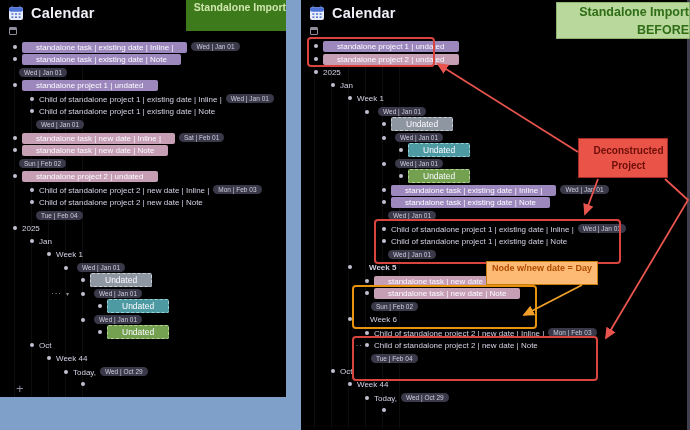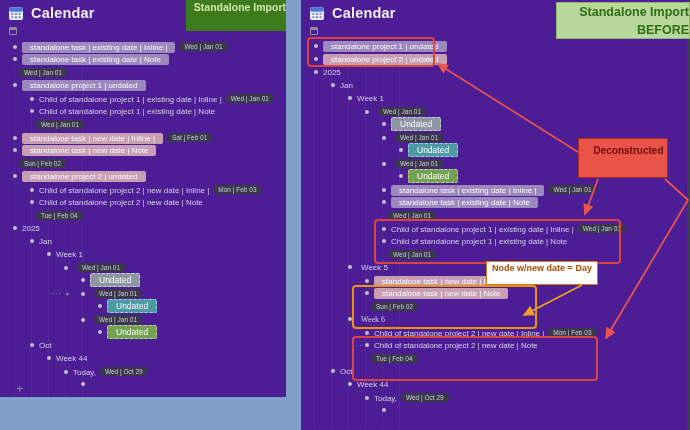--- a/index.html
+++ b/index.html
@@ -1,57 +1,57 @@
 <!DOCTYPE html>
 <html><head>
 <meta charset="utf-8">
 <style>
   html,body{margin:0;padding:0;}
   body{width:690px;height:430px;position:relative;overflow:hidden;
        background:#7fa0c8;font-family:"Liberation Sans",sans-serif;}
-  .panel{position:absolute;background:#4c1d95;overflow:hidden;}
+  .panel{position:absolute;background:#000000;overflow:hidden;}
   #panel-left{left:0;top:0;width:286px;height:397px;}
   #panel-right{left:301px;top:0;width:389px;height:430px;}
   .hdr{position:absolute;top:5px;left:8px;display:flex;align-items:center;gap:7px;}
   .hdr-title{font-size:14.5px;font-weight:bold;color:#f1eff7;letter-spacing:.2px;}
   .badge{position:absolute;text-align:right;font-weight:bold;z-index:5;}
   .badge-before{left:186px;top:0;width:100px;height:31px;background:#3d7a1b;
     color:#cfe6ad;font-size:10.5px;line-height:15px;}
   .badge-after{right:0;top:2px;width:134px;height:37px;background:#b9d89c;
     color:#2f6d17;font-size:12.5px;line-height:18px;border:1px solid #8fb26e;box-sizing:border-box;}
   .mini-cal{position:absolute;left:9px;top:27px;width:8px;height:8px;
     border:1px solid #8f8c9c;border-radius:1px;box-sizing:border-box;}
   .mini-cal:before{content:"";display:block;height:2px;background:#8f8c9c;}
   .list{position:absolute;left:0;top:40px;right:0;}
   .row{height:13px;line-height:13px;white-space:nowrap;font-size:8px;
     color:#d6d2e6;position:relative;}
   .bullet{display:inline-block;width:4px;height:4px;border-radius:50%;
     background:#c3c1d1;margin-right:5px;vertical-align:1.5px;}
-  .hl{padding:1px 8px;border-radius:2px;color:#fbfaff;}
+  .hl{padding:1px 14px;border-radius:2px;color:#fbfaff;}
   .hl-purple{background:#9c88bd;}
   .hl-pink{background:#c69fb4;}
   .hl-gray{background:#8e96a1;border:1px dashed #c9ced6;font-size:8.5px;}
   .hl-teal{background:#4e9aa2;border:1px dashed #9fd2d6;font-size:8.5px;}
   .hl-green{background:#73a150;border:1px dashed #b7d69c;font-size:8.5px;}
   .pill{background:#3a394a;color:#cfccdc;border-radius:7px;font-size:6.5px;
     padding:1px 5px;margin-left:4px;vertical-align:1px;}
   .row.under .pill{margin-left:6px;}
   .ctrl{position:absolute;top:0;color:#95929f;}
   .ctrl-dots{font-size:8px;letter-spacing:1px;}
   .ctrl-arrow{font-size:6px;top:1px;}
   .guide{position:absolute;width:1px;background:rgba(255,255,255,0.05);}
   .plus-btn{position:absolute;left:16px;top:382px;font-size:13px;color:#8b889a;line-height:13px;}
   .scroll-strip{position:absolute;right:0;top:0;width:3px;height:100%;background:#403f50;}
   .ann-box{position:absolute;border-radius:4px;box-sizing:border-box;z-index:6;}
   .ann-box-red{border:2px solid #d9453e;}
   .ann-box-orange{border:2px solid #e8920f;}
   .ann-label{position:absolute;text-align:center;font-weight:bold;z-index:7;box-sizing:border-box;}
   .ann-label-red{background:#ea5348;border:1px solid #a52c22;color:#6d0e08;
     font-size:10px;line-height:15px;padding-top:4px;}
-  .ann-label-orange{background:#ffffff;border:1px solid #c87d10;color:#b04a00;
+  .ann-label-orange{background:#fdba74;border:1px solid #c87d10;color:#b04a00;
     font-size:9px;line-height:11px;padding-top:1px;}
   #arrows{position:absolute;left:0;top:0;z-index:8;pointer-events:none;}
 </style>
 </head>
 <body>
 
 <div class="panel" id="panel-left">
   <div class="hdr">
     <svg width="16" height="16" viewBox="0 0 16 16">
       <rect x="3.2" y="0.6" width="2" height="3.4" rx="0.9" fill="#2d3f77"></rect>
@@ -146,43 +146,44 @@
       <div class="row" style="padding-left: 81px;"><span class="bullet"></span><span class="pill">Wed | Jan 01</span></div>
       <div class="row" style="padding-left: 98px;"><span class="bullet"></span><span class="hl hl-teal">Undated</span></div>
       <div class="row" style="padding-left: 81px;"><span class="bullet"></span><span class="pill">Wed | Jan 01</span></div>
       <div class="row" style="padding-left: 98px;"><span class="bullet"></span><span class="hl hl-green">Undated</span></div>
       <div class="row" style="padding-left: 81px;"><span class="bullet"></span><span class="hl hl-purple">standalone task | existing date |  Inline |</span><span class="pill">Wed | Jan 01</span></div>
       <div class="row" style="padding-left: 81px;"><span class="bullet"></span><span class="hl hl-purple">standalone task | existing date | Note</span></div>
       <div class="row under" style="padding-left: 81px;"><span class="pill">Wed | Jan 01</span></div>
       <div class="row" style="padding-left: 81px;"><span class="bullet"></span><span style="margin-left: 0px;">Child of standalone project 1 | existing date | Inline |</span><span class="pill">Wed | Jan 01</span></div>
       <div class="row" style="padding-left: 81px;"><span class="bullet"></span><span style="margin-left: 0px;">Child of standalone project 1 | existing date | Note</span></div>
       <div class="row under" style="padding-left: 81px;"><span class="pill">Wed | Jan 01</span></div>
-      <div class="row" style="padding-left: 47px;"><span class="bullet"></span><span style="margin-left: 4px;">Week 5</span></div>
+      <div class="row" style="padding-left: 47px;"><span class="bullet"></span><span style="margin-left: 12px; font-weight: bold;">Week 5</span></div>
       <div class="row" style="padding-left: 64px;"><span class="bullet"></span><span class="hl hl-pink">standalone task | new date | Inline |</span><span class="pill">Sat | Feb 01</span></div>
       <div class="row" style="padding-left: 64px;"><span class="bullet"></span><span class="hl hl-pink">standalone task | new date | Note</span></div>
       <div class="row under" style="padding-left: 64px;"><span class="pill">Sun | Feb 02</span></div>
-      <div class="row" style="padding-left: 47px;"><span class="bullet"></span><span style="margin-left: 4px; font-family: Liberation Serif, serif;">Week 6</span></div>
+      <div class="row" style="padding-left: 47px;"><span class="bullet"></span><span style="margin-left: 13px;">Week 6</span></div>
       <div class="row" style="padding-left: 64px;"><span class="bullet"></span><span style="margin-left: 0px;">Child of standalone project 2 | new date | Inline |</span><span class="pill">Mon | Feb 03</span></div>
       <div class="row" style="padding-left: 64px;"><span class="ctrl ctrl-dots" style="left: 51px;">···</span><span class="bullet"></span><span style="margin-left: 0px;">Child of standalone project 2 | new date | Note</span></div>
       <div class="row under" style="padding-left: 64px;"><span class="pill">Tue | Feb 04</span></div>
       <div class="row" style="padding-left: 30px;"><span class="bullet"></span><span style="margin-left: 0px;">Oct</span></div>
       <div class="row" style="padding-left: 47px;"><span class="bullet"></span><span style="margin-left: 0px;">Week 44</span></div>
       <div class="row" style="padding-left: 64px;"><span class="bullet"></span><span style="margin-left: 0px;">Today,</span><span class="pill">Wed | Oct 29</span></div>
       <div class="row" style="padding-left: 81px;"><span class="bullet"></span></div>
     </div>
   <div class="scroll-strip"></div>
 </div>
 
 <div class="ann-box ann-box-red" style="left:307px;top:37px;width:128px;height:30px;"></div>
 <div class="ann-box ann-box-red" style="left:374px;top:219px;width:247px;height:45px;"></div>
 <div class="ann-box ann-box-orange" style="left:352px;top:285px;width:185px;height:44px;"></div>
 <div class="ann-box ann-box-red" style="left:352px;top:336px;width:246px;height:45px;"></div>
 
 <div class="ann-label ann-label-red" style="left:578px;top:138px;width:90px;height:40px;padding-left:11px;">
   <div>Deconstructed</div>
+    <div>Project</div>
 </div>
 <div class="ann-label ann-label-orange" style="left:486px;top:261px;width:112px;height:24px;">
   <div>Node w/new date = Day</div>
 </div>
 
 <svg id="arrows" width="690" height="430">
   <defs>
     <marker id="ah-red" markerWidth="7" markerHeight="7" refX="5.5" refY="3" orient="auto">
       <path d="M0,0 L6.5,3 L0,6 z" fill="#e8544e"></path>
     </marker>

